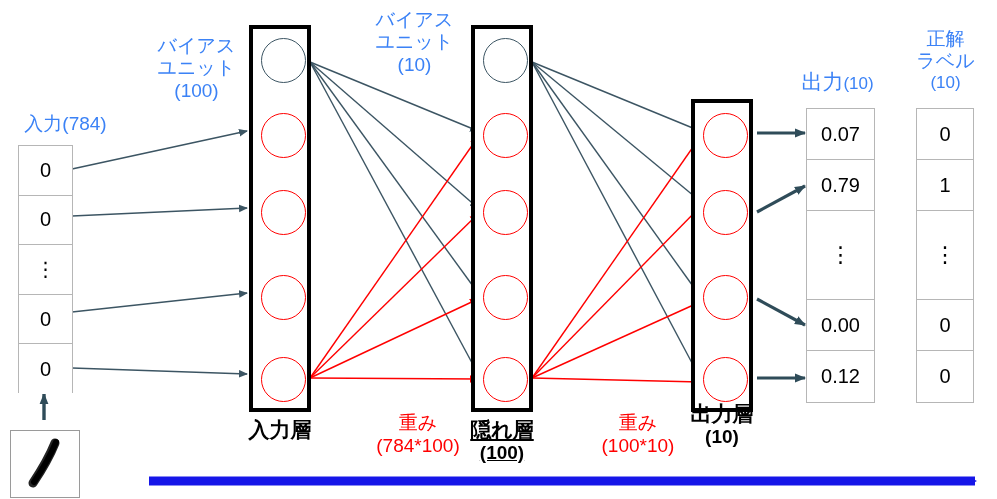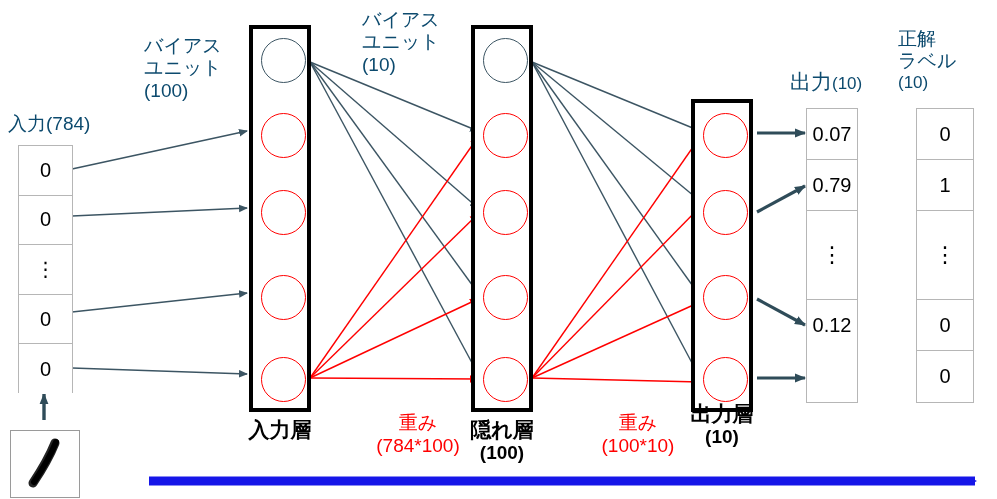--- a/index.html
+++ b/index.html
@@ -6,22 +6,22 @@
   body{
     font-family:"Liberation Sans","DejaVu Sans",sans-serif;
     width:997px;height:499px;position:relative;overflow:hidden;
     color:#000;
   }
   #stage{position:absolute;left:0;top:0;width:997px;height:499px;}
   svg.overlay{position:absolute;left:0;top:0;width:997px;height:499px;pointer-events:none;}
 
   
   .lbl{
-    position:absolute;text-align:left;line-height:1.18;
-    font-size:19px;color:#0c4a6e;white-space:nowrap;
+    position:absolute;text-align:center;line-height:1.18;
+    font-size:19px;color:#3b82f6;white-space:nowrap;
   }
   .lbl .sm{font-size:17px;}
   .layer-name{
     position:absolute;text-align:center;font-weight:bold;font-size:21px;
     line-height:1.15;white-space:nowrap;
   }
   .layer-name .cnt{font-size:19px;}
   .weight-lbl{
     position:absolute;text-align:center;color:#ff0000;font-size:19px;
     line-height:1.2;white-space:nowrap;
@@ -167,21 +167,21 @@
     <div>入力層</div>
   </div>
 
   <div class="layerbox" style="left:471px;top:25px;width:62px;height:387px;">
     <div class="node bias" style="left:8px;top:9px;width:45px;height:45px;"></div>
     <div class="node red" style="left:8px;top:84px;width:45px;height:45px;"></div>
     <div class="node red" style="left:8px;top:161px;width:45px;height:45px;"></div>
     <div class="node red" style="left:8px;top:246px;width:45px;height:45px;"></div>
     <div class="node red" style="left:8px;top:328px;width:45px;height:45px;"></div>
   </div>
-  <div class="layer-name" style="left:447px;top:418px;width:110px;">
+  <div class="layer-name" style="left:447px;top:418px;width:110px;text-decoration:underline;">
     <div>隠れ層</div>
     <div class="cnt">(100)</div>
   </div>
 
   <div class="layerbox" style="left:691px;top:99px;width:62px;height:313px;">
     <div class="node red" style="left:8px;top:10px;width:45px;height:45px;"></div>
     <div class="node red" style="left:8px;top:87px;width:45px;height:45px;"></div>
     <div class="node red" style="left:8px;top:172px;width:45px;height:45px;"></div>
     <div class="node red" style="left:8px;top:254px;width:45px;height:45px;"></div>
   </div>
@@ -195,26 +195,27 @@
     <div>(784*100)</div>
   </div>
   <div class="weight-lbl" style="left:558px;top:412px;width:160px;">
     <div>重み</div>
     <div>(100*10)</div>
   </div>
 
   <div class="lbl" style="left:790px;top:70px;width:95px;">
     <span style="font-size:21px;">出力</span><span class="sm">(10)</span>
   </div>
-  <div class="vcol" style="left:806px;top:108px;width:52px;height:295px;">
+  <div class="vcol" style="left:806px;top:108px;width:69px;height:295px;">
     <div class="vcell" style="height:51px;">0.07</div>
     <div class="vcell" style="height:51px;">0.79</div>
     <div class="vcell dots" style="height:89px;">
       <span>⋮</span>
     </div>
+    <div class="vcell" style="height:51px;">0.00</div>
     <div class="vcell" style="height:51px;">0.12</div>
   </div>
 
   <div class="lbl" style="left:898px;top:28px;width:95px;">
     <div>正解</div>
     <div>ラベル</div>
     <div class="sm">(10)</div>
   </div>
   <div class="vcol" style="left:916px;top:108px;width:58px;height:295px;">
     <div class="vcell" style="height:51px;">0</div>

